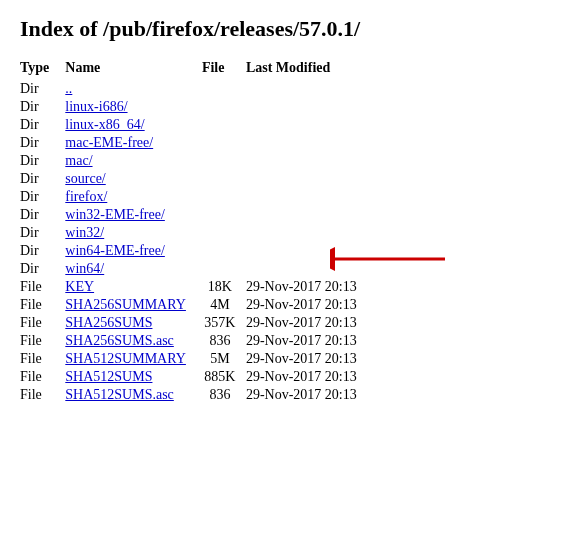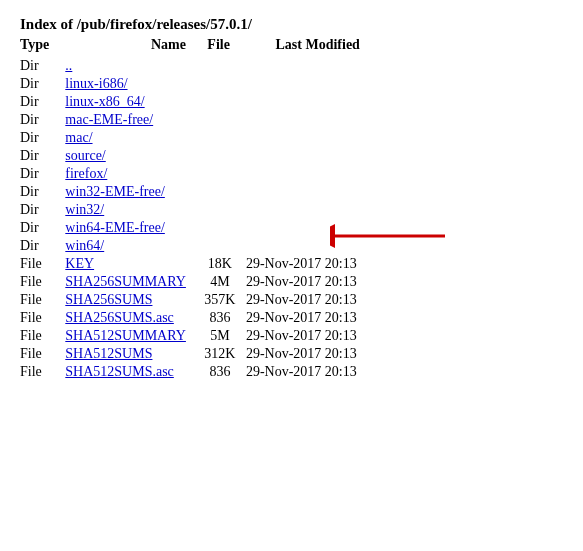--- a/index.html
+++ b/index.html
@@ -6,31 +6,31 @@
     body {
       background: #fff;
       font-family: Times New Roman, serif;
       font-size: 14px;
       color: #000;
       padding: 16px 20px;
       width: 583px;
       min-height: 551px;
     }
     h1 {
-      font-size: 15px;
+      font-size: 22px;
       font-weight: bold;
-      margin-bottom: 2px;
+      margin-bottom: 16px;
       font-family: Times New Roman, serif;
     }
     table {
       border-collapse: collapse;
       width: auto;
     }
     th {
-      text-align: right;
+      text-align: left;
       font-weight: bold;
       padding: 2px 16px 4px 0;
       font-family: Times New Roman, serif;
       font-size: 14px;
       vertical-align: top;
     }
     td {
       padding: 1px 16px 1px 0;
       font-family: Times New Roman, serif;
       font-size: 14px;
@@ -153,21 +153,21 @@
       </tr>
       <tr>
         <td class="type">File</td>
         <td class="name"><a href="SHA512SUMMARY">SHA512SUMMARY</a></td>
         <td class="size">5M</td>
         <td class="modified">29-Nov-2017 20:13</td>
       </tr>
       <tr>
         <td class="type">File</td>
         <td class="name"><a href="SHA512SUMS">SHA512SUMS</a></td>
-        <td class="size">312K</td>
+        <td class="size">885K</td>
         <td class="modified">29-Nov-2017 20:13</td>
       </tr>
       <tr>
         <td class="type">File</td>
         <td class="name"><a href="SHA512SUMS.asc">SHA512SUMS.asc</a></td>
         <td class="size">836</td>
         <td class="modified">29-Nov-2017 20:13</td>
       </tr>
     </tbody>
 </table>

